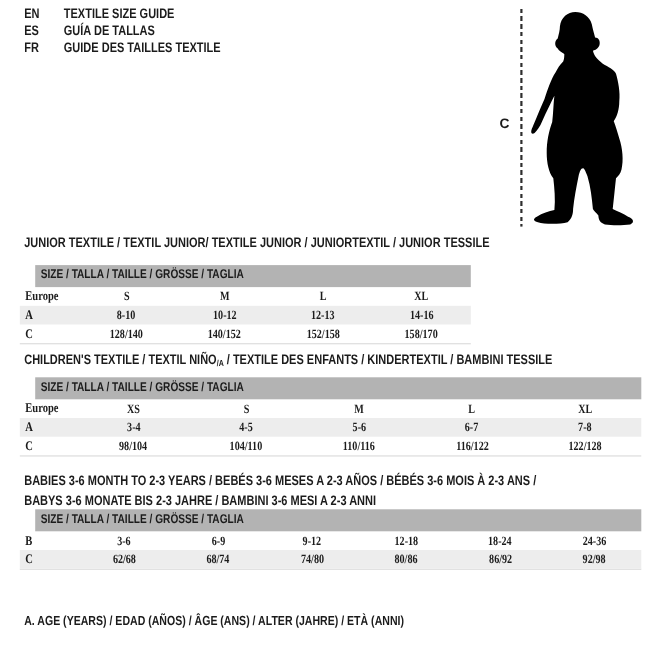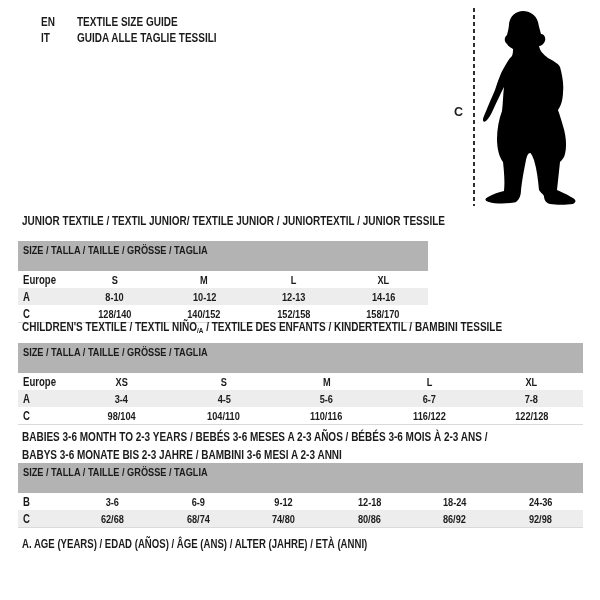--- a/index.html
+++ b/index.html
@@ -5,60 +5,63 @@
   html,body{margin:0;padding:0;background:#fff;}
   #page{
     position:relative;width:600px;height:600px;background:#ffffff;overflow:hidden;
     font-family:"Liberation Sans", sans-serif;color:#1b1b1b;
   }
   
   .cl{display:inline-block;transform:scaleX(0.8);transform-origin:0 50%;white-space:nowrap;}
   .cx{display:inline-block;transform:scaleX(0.8);transform-origin:50% 50%;white-space:nowrap;}
 
   
-  .lang{position:absolute;left:22px;top:15px;margin-left:19px;}
+  .lang{position:absolute;left:22px;top:5px;}
   .lang-row{height:15.5px;line-height:15.5px;font-size:12.5px;font-weight:700;}
   .lang-code{display:inline-block;width:36px;vertical-align:top;}
   
   .dash-line{position:absolute;left:473px;top:8px;width:2px;height:198px;
     background:repeating-linear-gradient(to bottom,#2e2e2e 0 4px,transparent 4px 7px);}
   .c-label{position:absolute;left:454px;top:105px;font-size:12.5px;font-weight:700;}
   .figure-svg{position:absolute;left:480px;top:0px;width:120px;height:215px;}
   .figure-svg path{fill:#000000;}
 
   
   .tbl-title{position:absolute;font-size:12.5px;font-weight:700;line-height:13px;white-space:nowrap;}
   .tbl-title2{position:absolute;font-size:12.5px;font-weight:700;line-height:18px;white-space:nowrap;}
   .tbl{position:absolute;border-bottom:1px solid #dadada;}
-  .tbl-bar{height:30px;line-height:18px;background:#b3b3b3;font-size:11.5px;font-weight:700;
-    color:#1b1b1b;padding-left:5px;box-sizing:border-box;}
-  .row{display:grid;height:17px;align-items:center;font-size:11.5px;font-weight:700;}
+  .tbl-bar{height:20px;line-height:18px;background:#b3b3b3;font-size:11.5px;font-weight:700;
+    color:#1b1b1b;padding-left:5px;box-sizing:border-box;margin-left:14px;}
+  .row{display:grid;height:17px;align-items:center;font-size:11.5px;font-weight:700;font-family:Liberation Serif, serif;}
   .cols4{grid-template-columns:52px repeat(4,1fr);}
   .cols5{grid-template-columns:52px repeat(5,1fr);}
   .cols6{grid-template-columns:52px repeat(6,1fr);}
   .row .lab{text-align:left;padding-left:5px;font-size:12px;}
   .row .val{text-align:center;}
   .row.shaded{background:#ededed;}
   sub.tsub{font-size:8px;vertical-align:-2px;}
 
   
-  .notes{position:absolute;left:22px;top:537px;}
+  .notes{position:absolute;left:22px;top:557px;}
   .note-row{height:15.5px;line-height:15.5px;font-size:12px;font-weight:700;}
 </style>
 </head>
 <body>
 
 <div id="page">
 
   <div class="lang">
     <div class="lang-row">
       <span class="lang-code"><span class="cl">EN</span></span><span class="cl">TEXTILE SIZE GUIDE</span>
     </div>
     <div class="lang-row">
-      <span class="lang-code"><span class="cl">IT</span></span><span class="cl">GUIDA ALLE TAGLIE TESSILI</span>
+      <span class="lang-code"><span class="cl">ES</span></span><span class="cl">GUÍA DE TALLAS</span>
+    </div>
+    <div class="lang-row">
+      <span class="lang-code"><span class="cl">FR</span></span><span class="cl">GUIDE DES TAILLES TEXTILE</span>
     </div>
   </div>
 
   <div class="dash-line"></div>
   <div class="c-label">C</div>
   <svg class="figure-svg" viewBox="0 0 120 215" aria-hidden="true">
     <path d="M43 11
       C50 11 56 15 58 22 C59 27 60 30 61 34 C64 34 66 37 65 41 C64 44 61 46 59 46
       C60 51 63 54 68 58 C73 61 78 63 80 67 C82 74 84 84 83 92 C83 99 81 106 78 110
       C75 114 70 113 71 108 C72 104 73 100 72 97 C76 103 80 115 83 126

